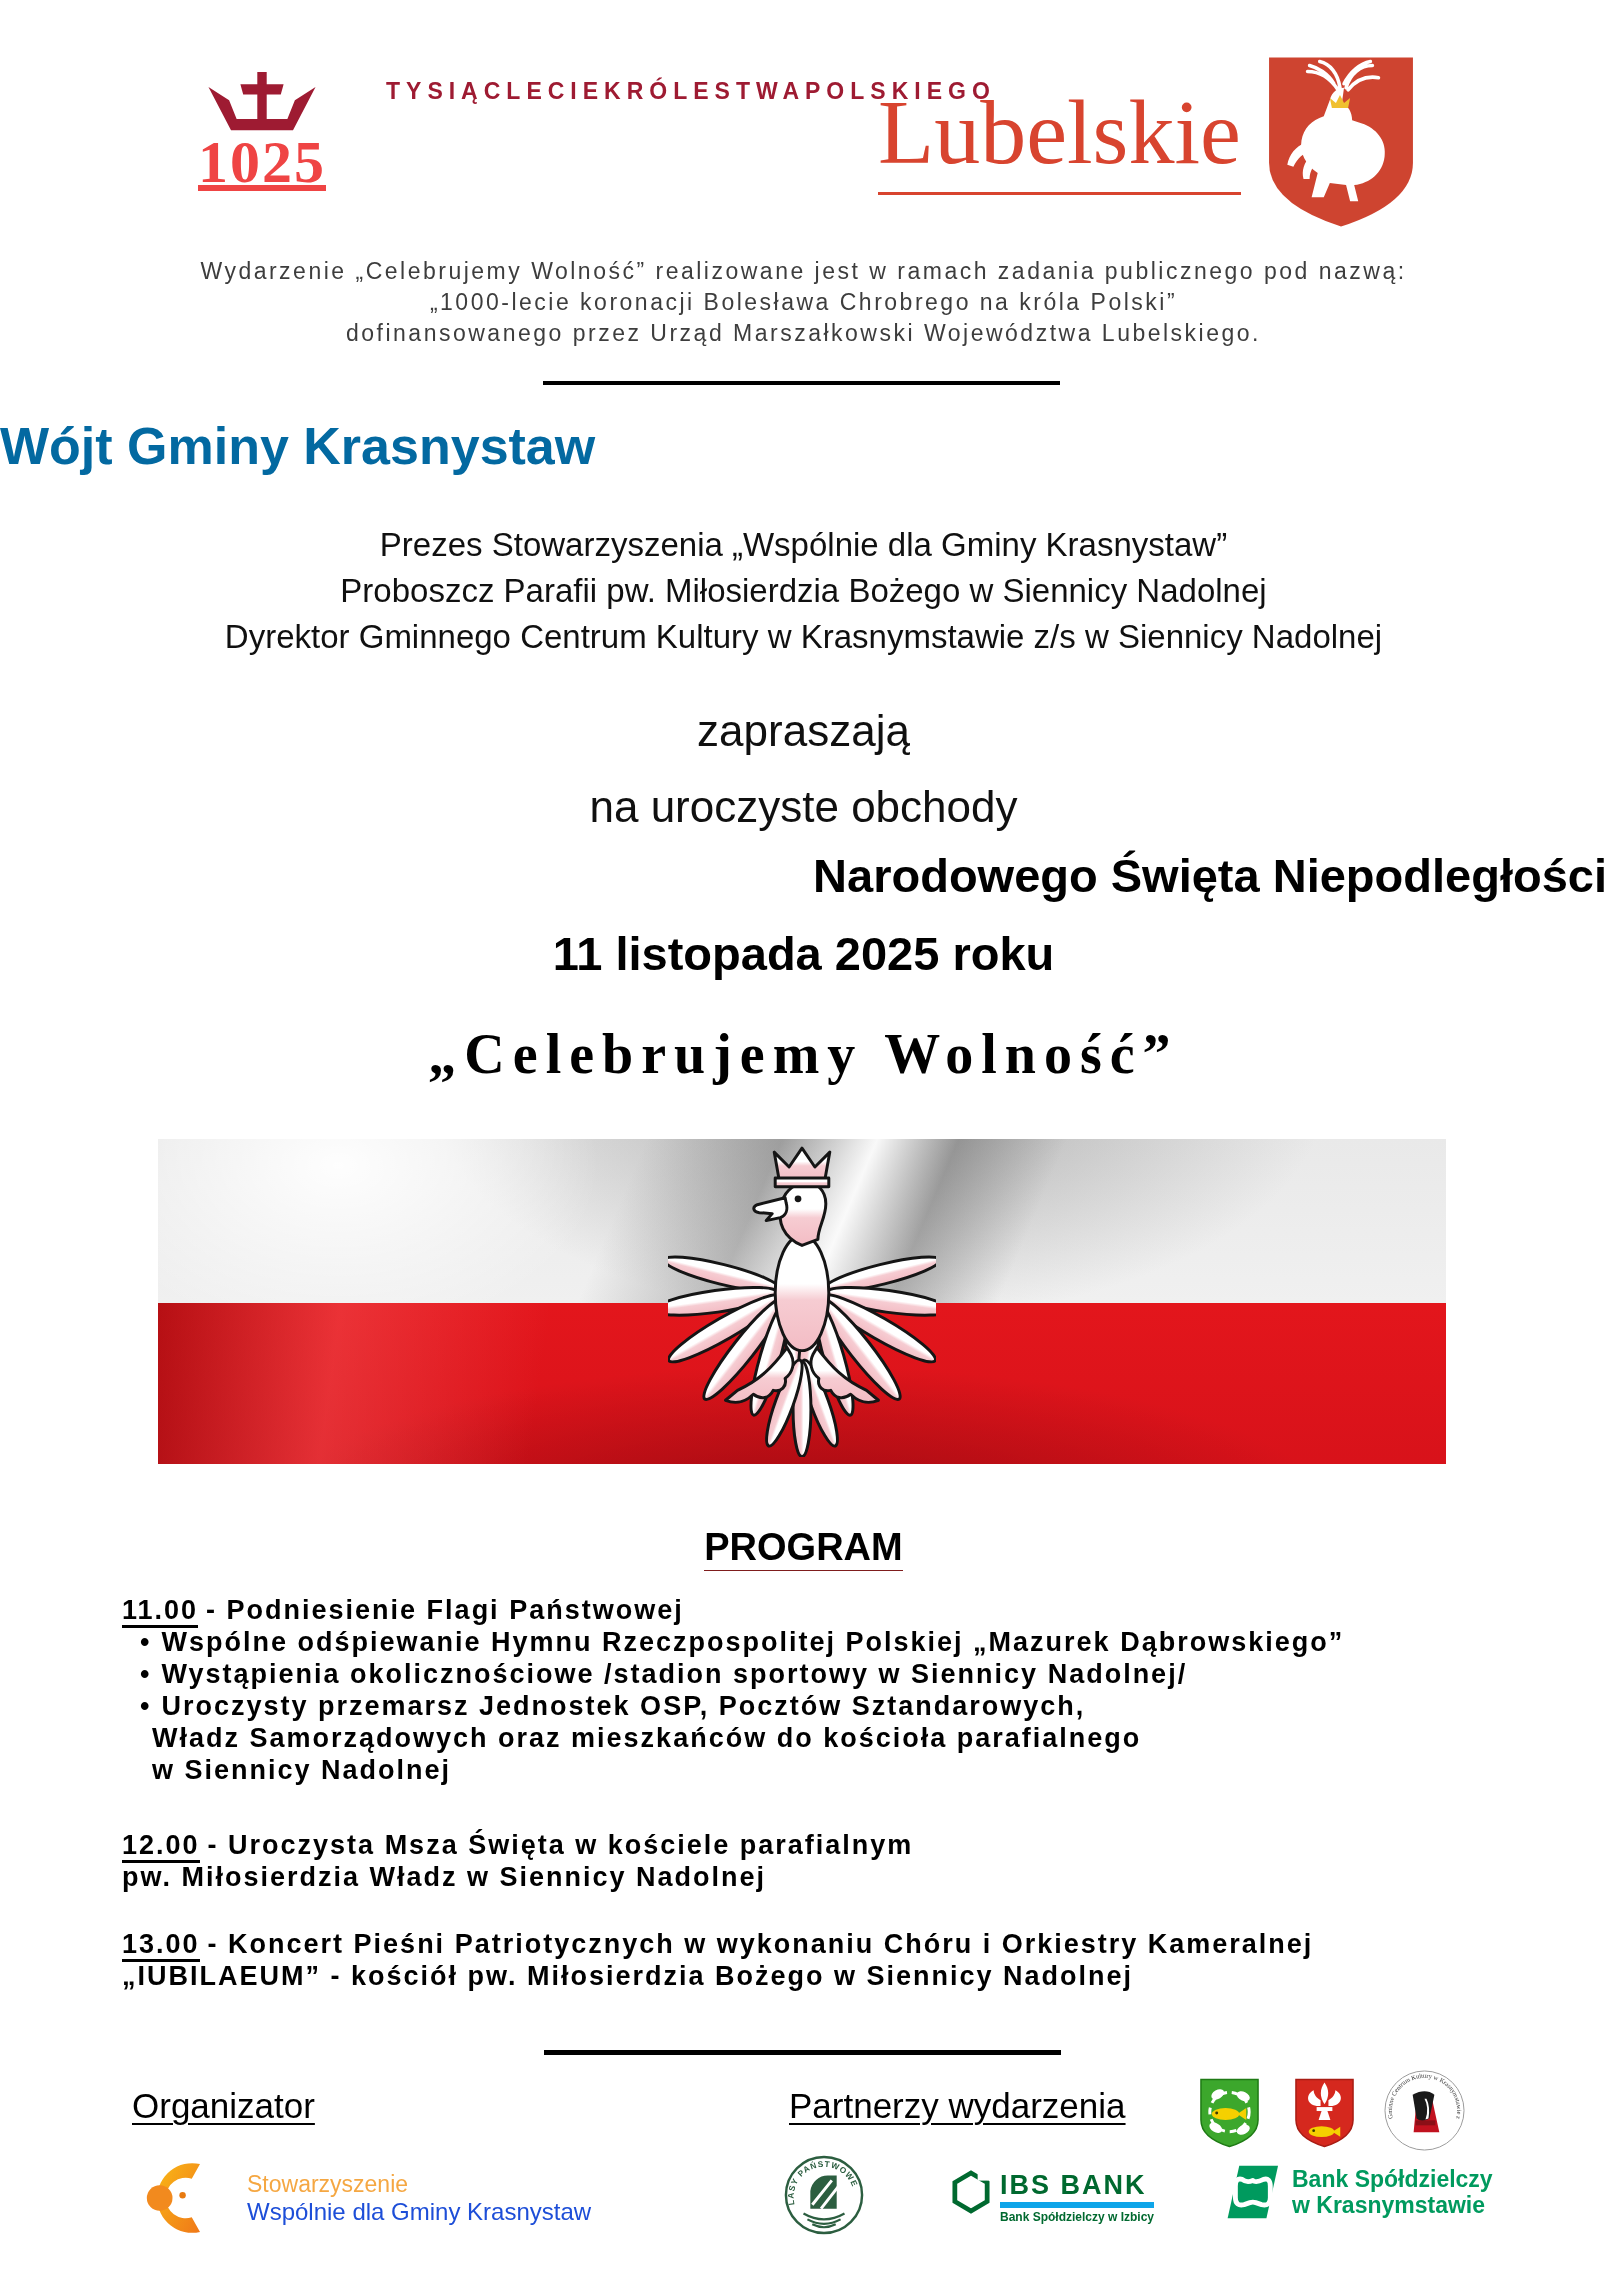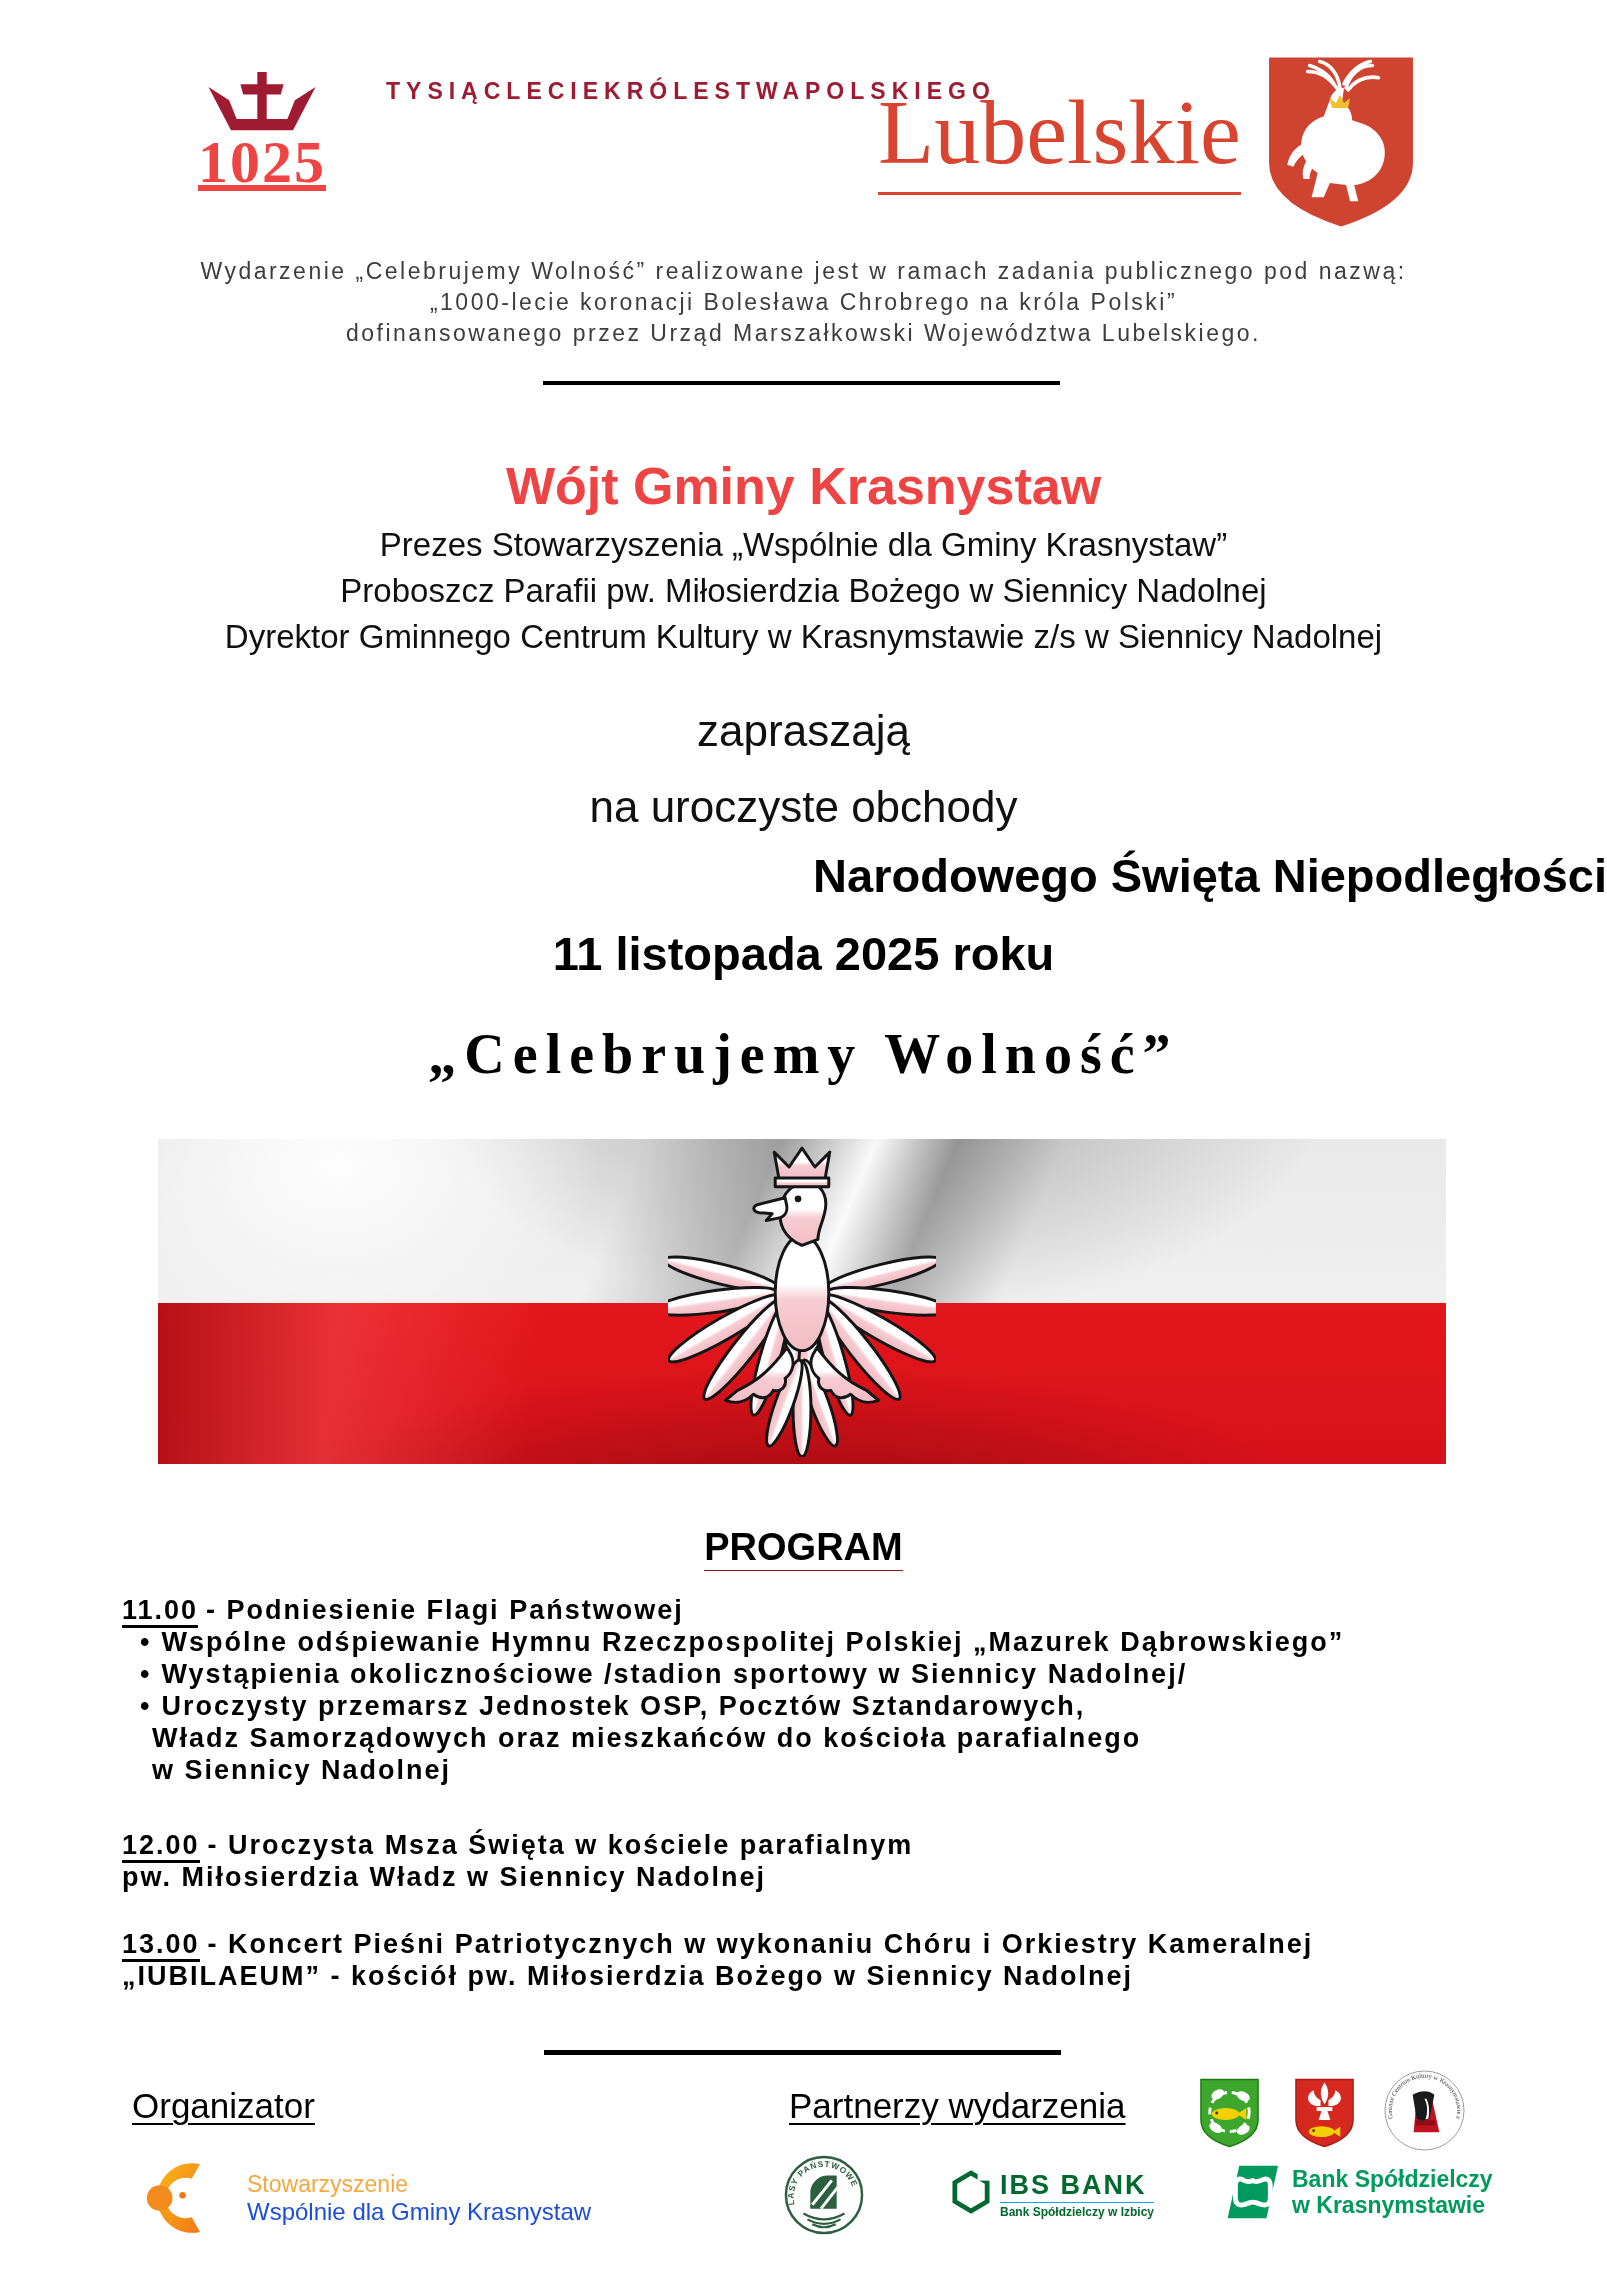--- a/index.html
+++ b/index.html
@@ -23,21 +23,21 @@
   .lub-word{font-family:"Liberation Serif", serif;font-size:92px;line-height:1;color:#D8442F;}
   .lub-underline{height:3px;background:#D8442F;margin-top:14px;}
   .lub-shield{width:152px;height:180px;}
   
   .disclaimer{position:absolute;left:0;right:0;top:256px;text-align:center;
     font-size:23px;line-height:31px;letter-spacing:2.5px;color:#3d3d3d;}
   
   .divider1{position:absolute;left:543px;top:381px;width:517px;height:4px;background:#000;}
   .divider2{position:absolute;left:544px;top:2050px;width:517px;height:5px;background:#000;}
   
-  .main-title{position:absolute;left:0;right:0;top:416px;text-align:center;font-size:52px;font-weight:bold;color:#ef4444;margin-top:40px;}
+  .main-title{position:absolute;left:0;right:0;top:416px;font-size:52px;font-weight:bold;color:#0369a1;}
   .hosts{position:absolute;left:0;right:0;top:522px;text-align:center;font-size:33px;line-height:46px;color:#101010;}
   .invite1{position:absolute;left:0;right:0;top:706px;text-align:center;font-size:44px;color:#101010;}
   .invite2{position:absolute;left:0;right:0;top:782px;text-align:center;font-size:44px;color:#101010;}
   .event-name{position:absolute;left:0;right:0;top:848px;text-align:right;font-size:47px;font-weight:bold;color:#000;}
   .event-date{position:absolute;left:0;right:0;top:926px;text-align:center;font-size:47px;font-weight:bold;color:#000;}
   .slogan{position:absolute;left:0;right:0;top:1022px;text-align:center;
     font-family:"Liberation Serif", serif;font-size:56px;font-weight:bold;letter-spacing:8px;color:#000;}
   
   .flag{position:absolute;left:158px;top:1139px;width:1288px;height:325px;}
   .flag-top{position:absolute;left:0;right:0;top:0;height:164px;
@@ -72,21 +72,21 @@
   .shield-red{position:absolute;left:1293px;top:2076px;width:63px;height:74px;}
   .gck-circle{position:absolute;left:1383px;top:2069px;width:83px;height:83px;}
   .stow-logo{position:absolute;left:145px;top:2158px;display:flex;align-items:center;gap:14px;}
   .stow-icon{width:88px;height:80px;}
   .stow-line1{font-size:23px;color:#F5A742;line-height:27px;}
   .stow-line2{font-size:24px;font-weight:normal;color:#1d4ed8;line-height:28px;}
   .lasy-logo{position:absolute;left:783px;top:2154px;width:82px;height:82px;}
   .ibs-logo{position:absolute;left:952px;top:2170px;display:flex;gap:10px;align-items:flex-start;}
   .ibs-hex{width:38px;height:44px;}
   .ibs-name{font-size:27px;font-weight:bold;color:#00692F;letter-spacing:2px;
-    border-bottom:1px solid #0ea5e9;padding-bottom:1px;}
+    border-bottom:6px solid #0ea5e9;padding-bottom:1px;}
   .ibs-sub{font-size:12px;font-weight:bold;color:#00692F;margin-top:2px;}
   .bs-logo{position:absolute;left:1216px;top:2163px;display:flex;gap:12px;align-items:center;}
   .bs-icon{width:64px;height:58px;}
   .bs-text div{font-size:23px;font-weight:bold;color:#009A5E;line-height:26px;}
 </style>
 </head>
 <body>
 
 <div class="page">
 

